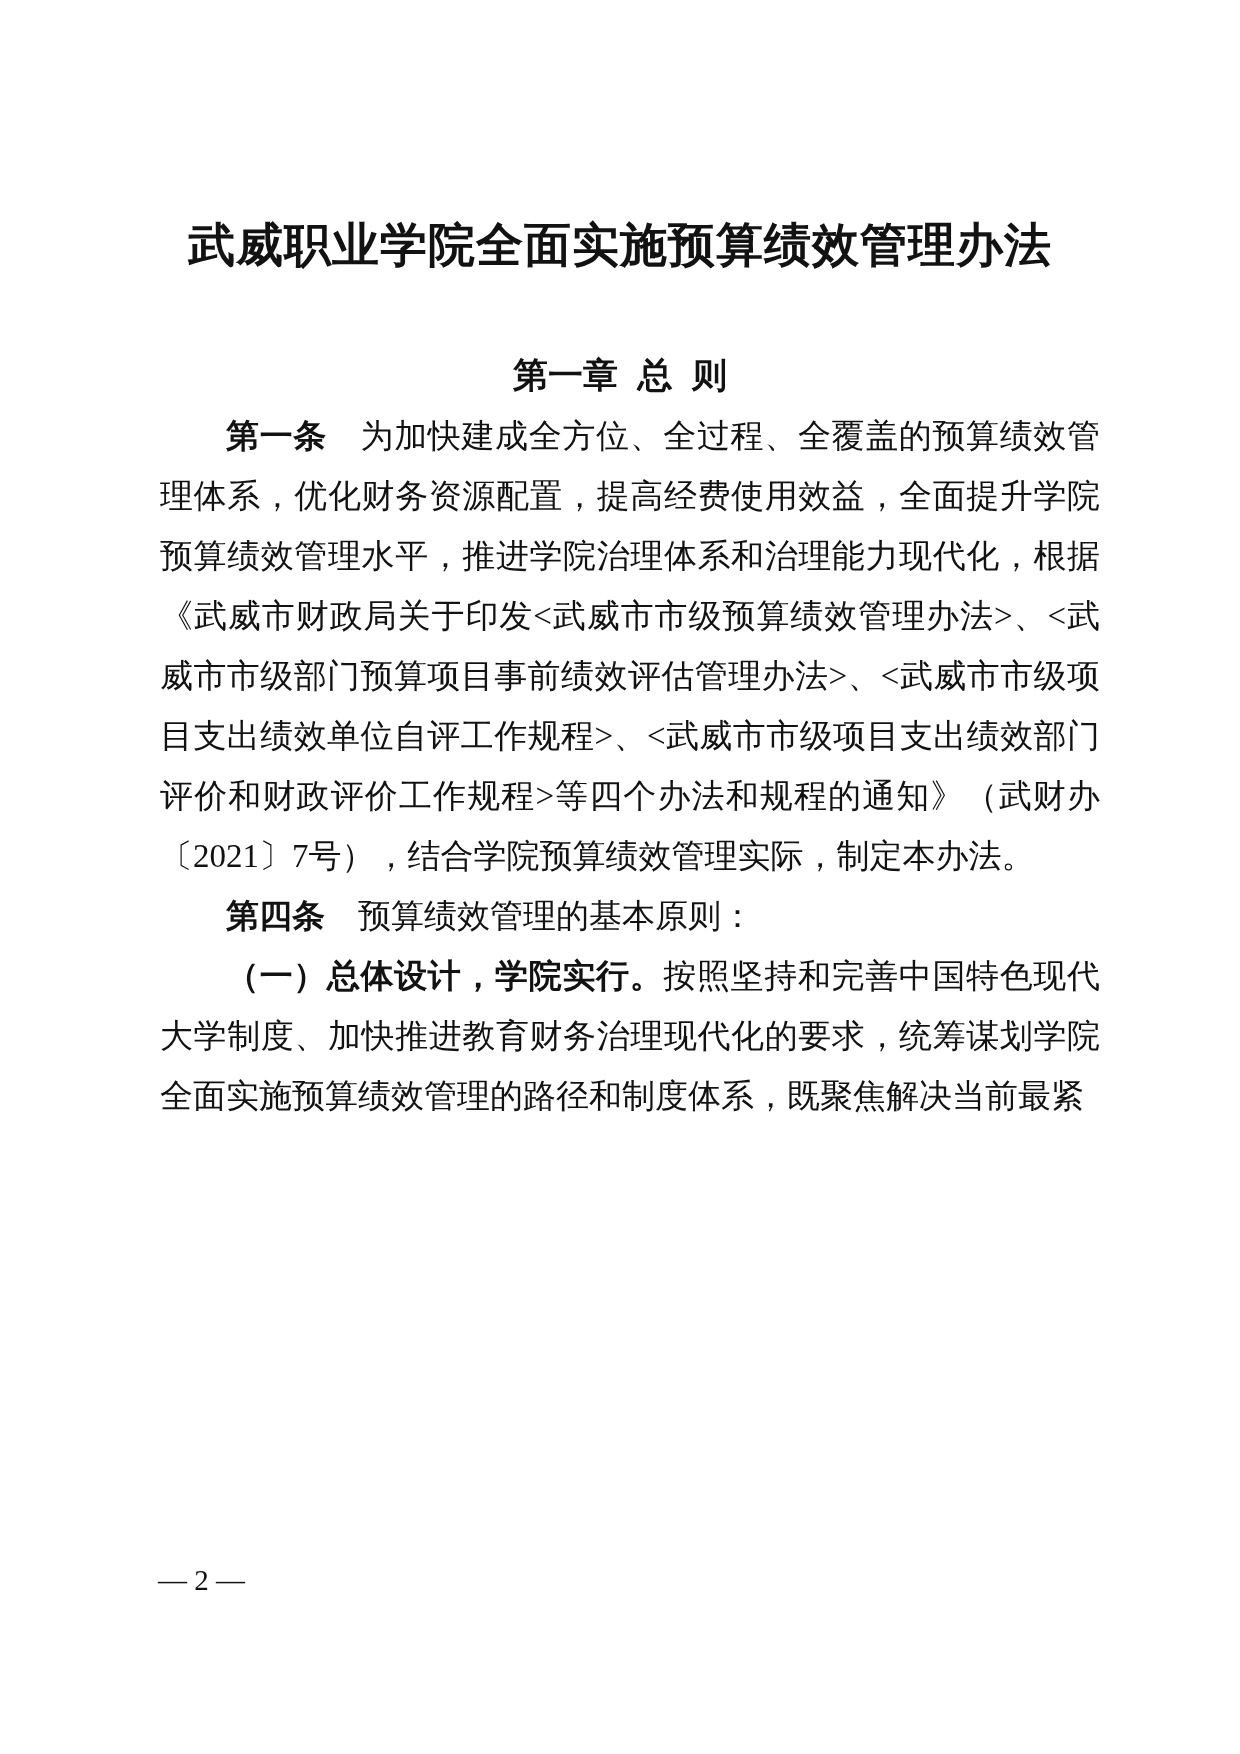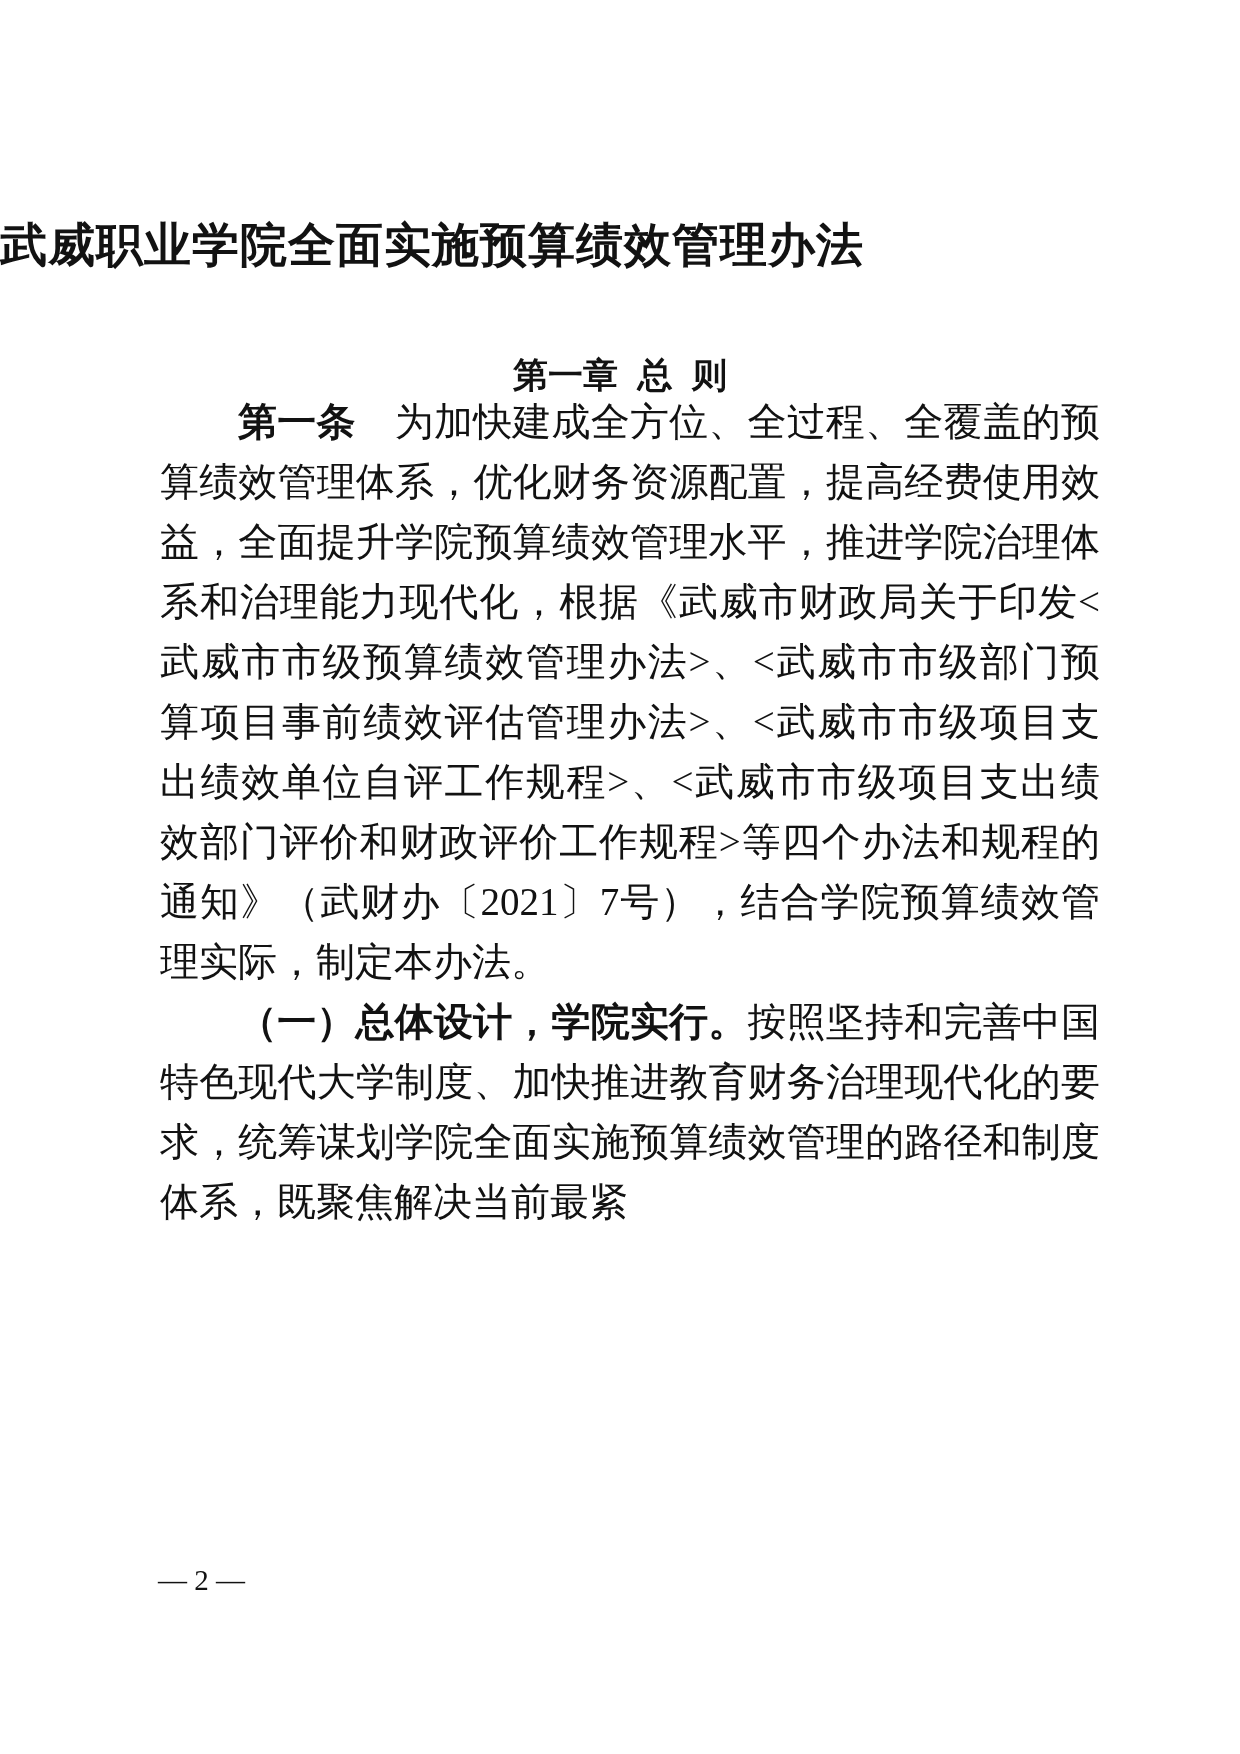--- a/index.html
+++ b/index.html
@@ -13,20 +13,21 @@
     height: 1754px;
     background: #ffffff;
     color: #121212;
     overflow: hidden;
   }
   .doc-title {
     position: absolute;
     top: 219px;
     left: 0;
     width: 100%;
+    text-align: center;
     font-family: "Liberation Serif", serif;
     font-weight: bold;
     font-size: 47px;
     line-height: 52px;
     letter-spacing: 1px;
     margin: 0;
   }
   .chapter-heading {
     position: absolute;
     top: 354px;
@@ -35,25 +36,25 @@
     text-align: center;
     font-family: "Liberation Sans", sans-serif;
     font-weight: bold;
     font-size: 35px;
     line-height: 42px;
     white-space: pre;
     margin: 0;
   }
   .body-text {
     position: absolute;
-    top: 392px;
+    top: 406px;
     left: 160px;
     width: 940px;
     font-family: "Liberation Serif", serif;
-    font-size: 39px;
+    font-size: 33px;
     line-height: 60px;
     text-align: justify;
   }
   .body-text p {
     margin: 0;
     text-indent: 2em;
   }
   .lead {
     font-family: "Liberation Sans", sans-serif;
     font-weight: bold;
@@ -75,19 +76,22 @@
 
   <h1 class="doc-title">武威职业学院全面实施预算绩效管理办法</h1>
 
   <h2 class="chapter-heading">第一章  总  则</h2>
 
   <div class="body-text">
     <p>
       <span class="lead">第一条</span><span>　为加快建成全方位、全过程、全覆盖的预算绩效管理体系，优化财务资源配置，提高经费使用效益，全面提升学院预算绩效管理水平，推进学院治理体系和治理能力现代化，根据《武威市财政局关于印发&lt;武威市市级预算绩效管理办法&gt;、&lt;武威市市级部门预算项目事前绩效评估管理办法&gt;、&lt;武威市市级项目支出绩效单位自评工作规程&gt;、&lt;武威市市级项目支出绩效部门评价和财政评价工作规程&gt;等四个办法和规程的通知》（武财办〔2021〕7号），结合学院预算绩效管理实际，制定本办法。</span>
     </p>
     <p>
+      <span class="lead">第四条</span><span>　预算绩效管理的基本原则：</span>
+    </p>
+    <p>
       <span class="lead">（一）总体设计，学院实行。</span><span>按照坚持和完善中国特色现代大学制度、加快推进教育财务治理现代化的要求，统筹谋划学院全面实施预算绩效管理的路径和制度体系，既聚焦解决当前最紧</span>
     </p>
   </div>
 
   <div class="page-footer">— 2 —</div>
 
 </div>
 
 </body></html>

